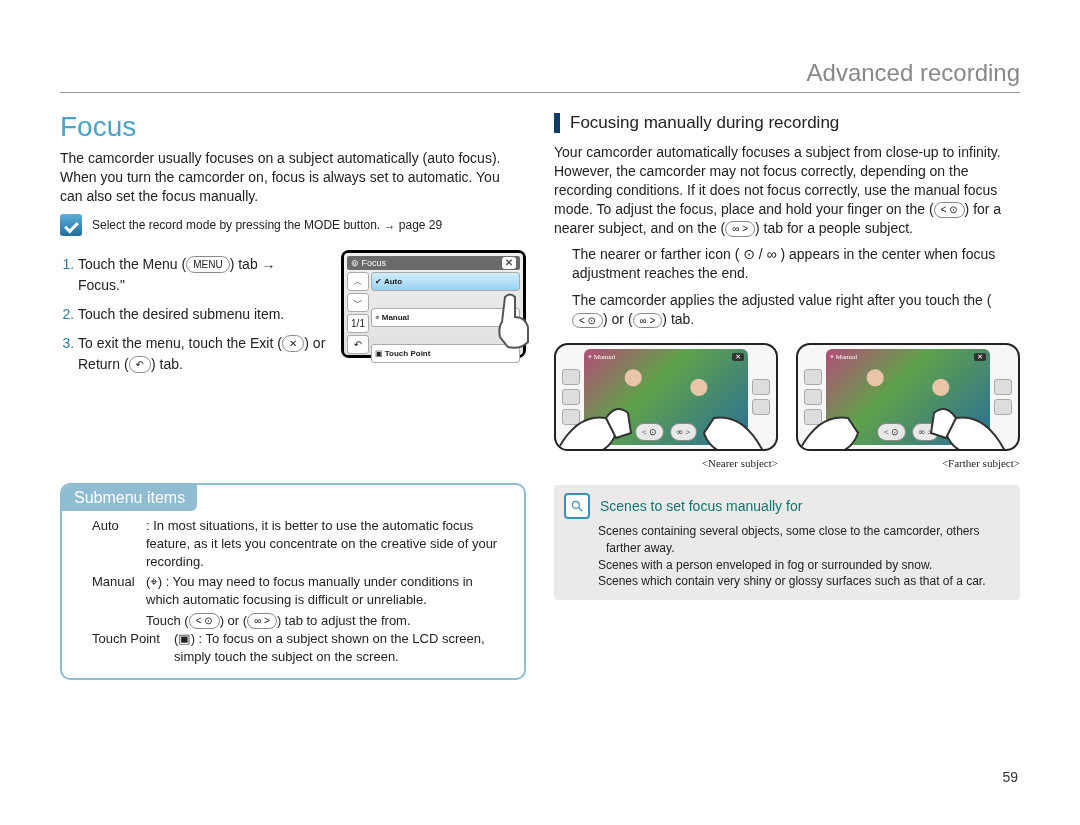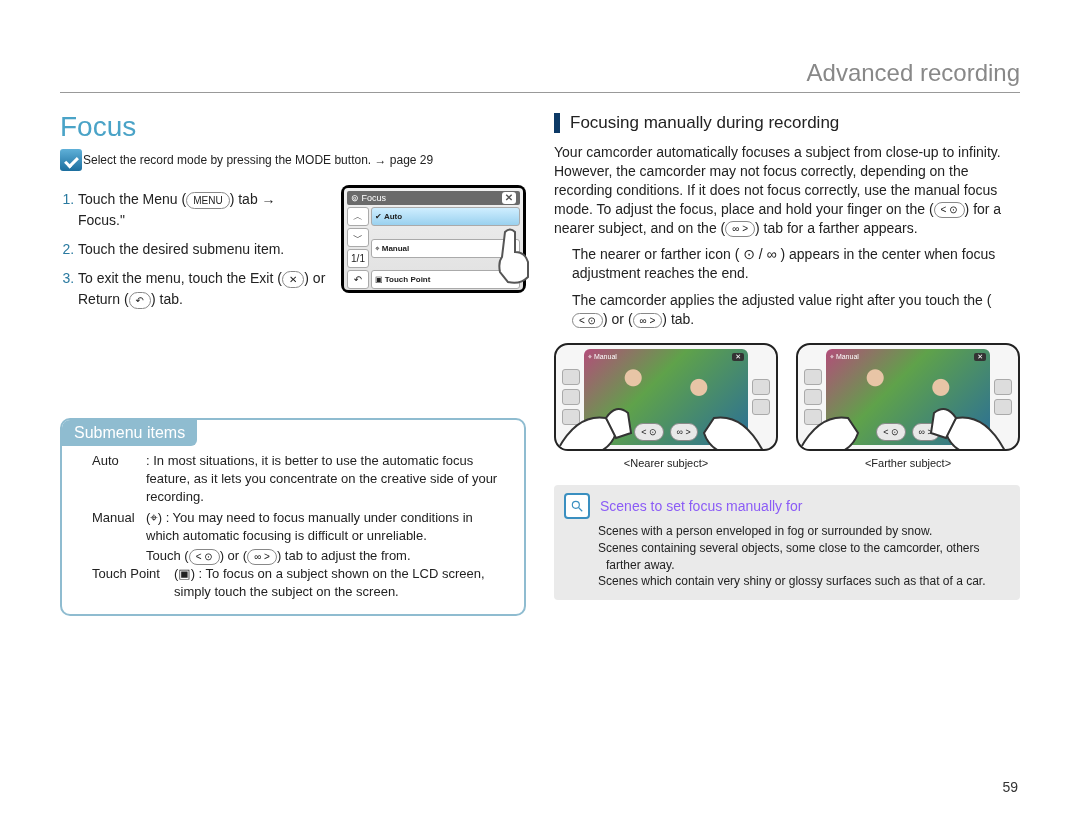--- a/index.html
+++ b/index.html
@@ -47,21 +47,21 @@
     font-weight: 400;
   }
   p.intro, p.body {
     font-size: 14px;
     line-height: 1.35;
     margin: 4px 0 8px 0;
   }
   .note-row {
     display: flex;
     align-items: center;
-    gap: 1px;
+    gap: 10px;
     margin: 6px 0 14px 0;
   }
   .check-icon {
     width: 22px; height: 22px;
     background: linear-gradient(#5fb0d8,#1c6e9e);
     border-radius: 3px;
     position: relative;
     flex: 0 0 22px;
   }
   .check-icon::after {
@@ -126,21 +126,21 @@
     padding: 1px 4px;
     border-radius: 2px;
     display: flex;
     justify-content: space-between;
     align-items: center;
   }
   .lcd-x { background:#fff; color:#555; border-radius:3px; width:14px; height:12px; text-align:center; font-weight:bold; font-size:10px;}
   .lcd-body { display:flex; margin-top:2px; gap:2px; }
   .lcd-side { display:flex; flex-direction:column; gap:2px; width:22px;}
   .lcd-side div { background:#fff; border:1px solid #aaa; border-radius:3px; height:17px; font-size:10px; text-align:center; line-height:17px;}
-  .lcd-list { flex:1; display:flex; flex-direction:column; gap:2px;justify-content:space-between; }
+  .lcd-list { flex:1; display:flex; flex-direction:column; gap:17px; }
   .lcd-item { background:#fff; border:1px solid #aaa; border-radius:3px; height:17px; font-size:8px; padding:0 3px; line-height:17px; position:relative;}
   .lcd-item.sel { background:linear-gradient(#cfeeff,#9ad1ef); }
   .finger {
     position:absolute; right:-14px; bottom:6px;
     width:50px; height:60px;
   }
   .finger svg { width:100%; height:100%; }
 
   
   .submenu-box {
@@ -173,21 +173,21 @@
     border-left: 6px solid #0d3a66;
     padding-left: 10px;
     font-size: 17px;
     font-weight: 400;
     margin: 2px 0 10px 0;
   }
   .devices {
     display:flex; gap:18px; justify-content:center; margin:14px 0 4px 0;
   }
   .device {
-    width: 228px; text-align:center;
+    width: 228px; text-align:right;font-family:Liberation Serif, serif;
   }
   .dev-body {
     border: 2px solid #222;
     border-radius: 14px;
     height: 108px;
     background: #f6f6f6;
     position: relative;
     overflow: hidden;
     display:flex;
     align-items:center;
@@ -236,45 +236,46 @@
     border-radius: 4px;
   }
   .info-head { display:flex; align-items:center; gap:10px; margin-bottom:4px; }
   .mag-icon {
     width: 22px; height: 22px;
     border: 2px solid #3a8fc0; border-radius:4px;
     display:flex; align-items:center; justify-content:center;
     background:#fff;
   }
   .mag-icon svg { width:14px; height:14px; }
-  .info-title { color:#8b5cf6; font-size:14px; }
+  .info-title { color:#0f766e; font-size:14px; }
   .info-body { font-size:12px; line-height:1.4; padding-left:34px; }
   .info-body .dash { text-indent:-8px; padding-left:8px; }
 
   .page-num {
     position: absolute;
     right: 62px;
-    bottom: 30px;
+    bottom: 40px;
     font-size: 14px;
     color: #333;
   }
 </style>
 </head>
 <body>
 
 <div class="page">
 
   <div class="top-rule">
     <div class="section-title">Advanced recording</div>
   </div>
 
   <div class="cols">
 
     <div class="col">
       <h2 class="focus-h">Focus</h2>
+      <p class="intro">The camcorder usually focuses on a subject automatically (auto focus). When you turn the camcorder on, focus is always set to automatic. You can also set the focus manually.</p>
 
       <div class="note-row">
         <div class="check-icon"></div>
         <div class="note-text">Select the record mode by pressing the MODE button. → page 29</div>
       </div>
 
       <div class="steps-wrap">
         <ol class="steps">
           <li><span class="ss">
             <span>Touch the Menu</span>
@@ -356,21 +357,21 @@
     </div>
 
     <div class="col">
       <div class="rc-heading">Focusing manually during recording</div>
 
       <p class="body">
         <span>Your camcorder automatically focuses a subject from close-up to infinity. However, the camcorder may not focus correctly, depending on the recording conditions. If it does not focus correctly, use the manual focus mode. To adjust the focus, place and hold your finger on the</span>
         (<span class="inline-pill">&lt; ⊙</span>)
         <span>for a nearer subject, and on the</span>
         (<span class="inline-pill">∞ &gt;</span>)
-        <span>tab for a farther appears.</span>
+        <span>tab for a people subject.</span>
       </p>
 
       <p class="body" style="padding-left:18px;">
         <span>The nearer or farther icon (</span>
         <span>⊙</span>
         <span>/</span>
         <span>∞</span>
         <span>) appears in the center when focus adjustment reaches the end.</span>
       </p>
       <p class="body" style="padding-left:18px;">
@@ -447,22 +448,22 @@
         <div class="info-head">
           <div class="mag-icon">
             <svg viewBox="0 0 24 24">
                 <circle cx="10" cy="10" r="6" fill="none" stroke="#3a8fc0" stroke-width="2"></circle>
                 <line x1="15" y1="15" x2="21" y2="21" stroke="#3a8fc0" stroke-width="2"></line>
               </svg>
           </div>
           <div class="info-title">Scenes to set focus manually for</div>
         </div>
         <div class="info-body">
+          <div class="dash">Scenes containing several objects, some close to the camcorder, others farther away.</div>
           <div class="dash">Scenes with a person enveloped in fog or surrounded by snow.</div>
-          <div class="dash">Scenes containing several objects, some close to the camcorder, others farther away.</div>
           <div class="dash">Scenes which contain very shiny or glossy surfaces such as that of a car.</div>
         </div>
       </div>
     </div>
   </div>
 
   <div class="page-num">59</div>
 </div>
 
 </body></html>

